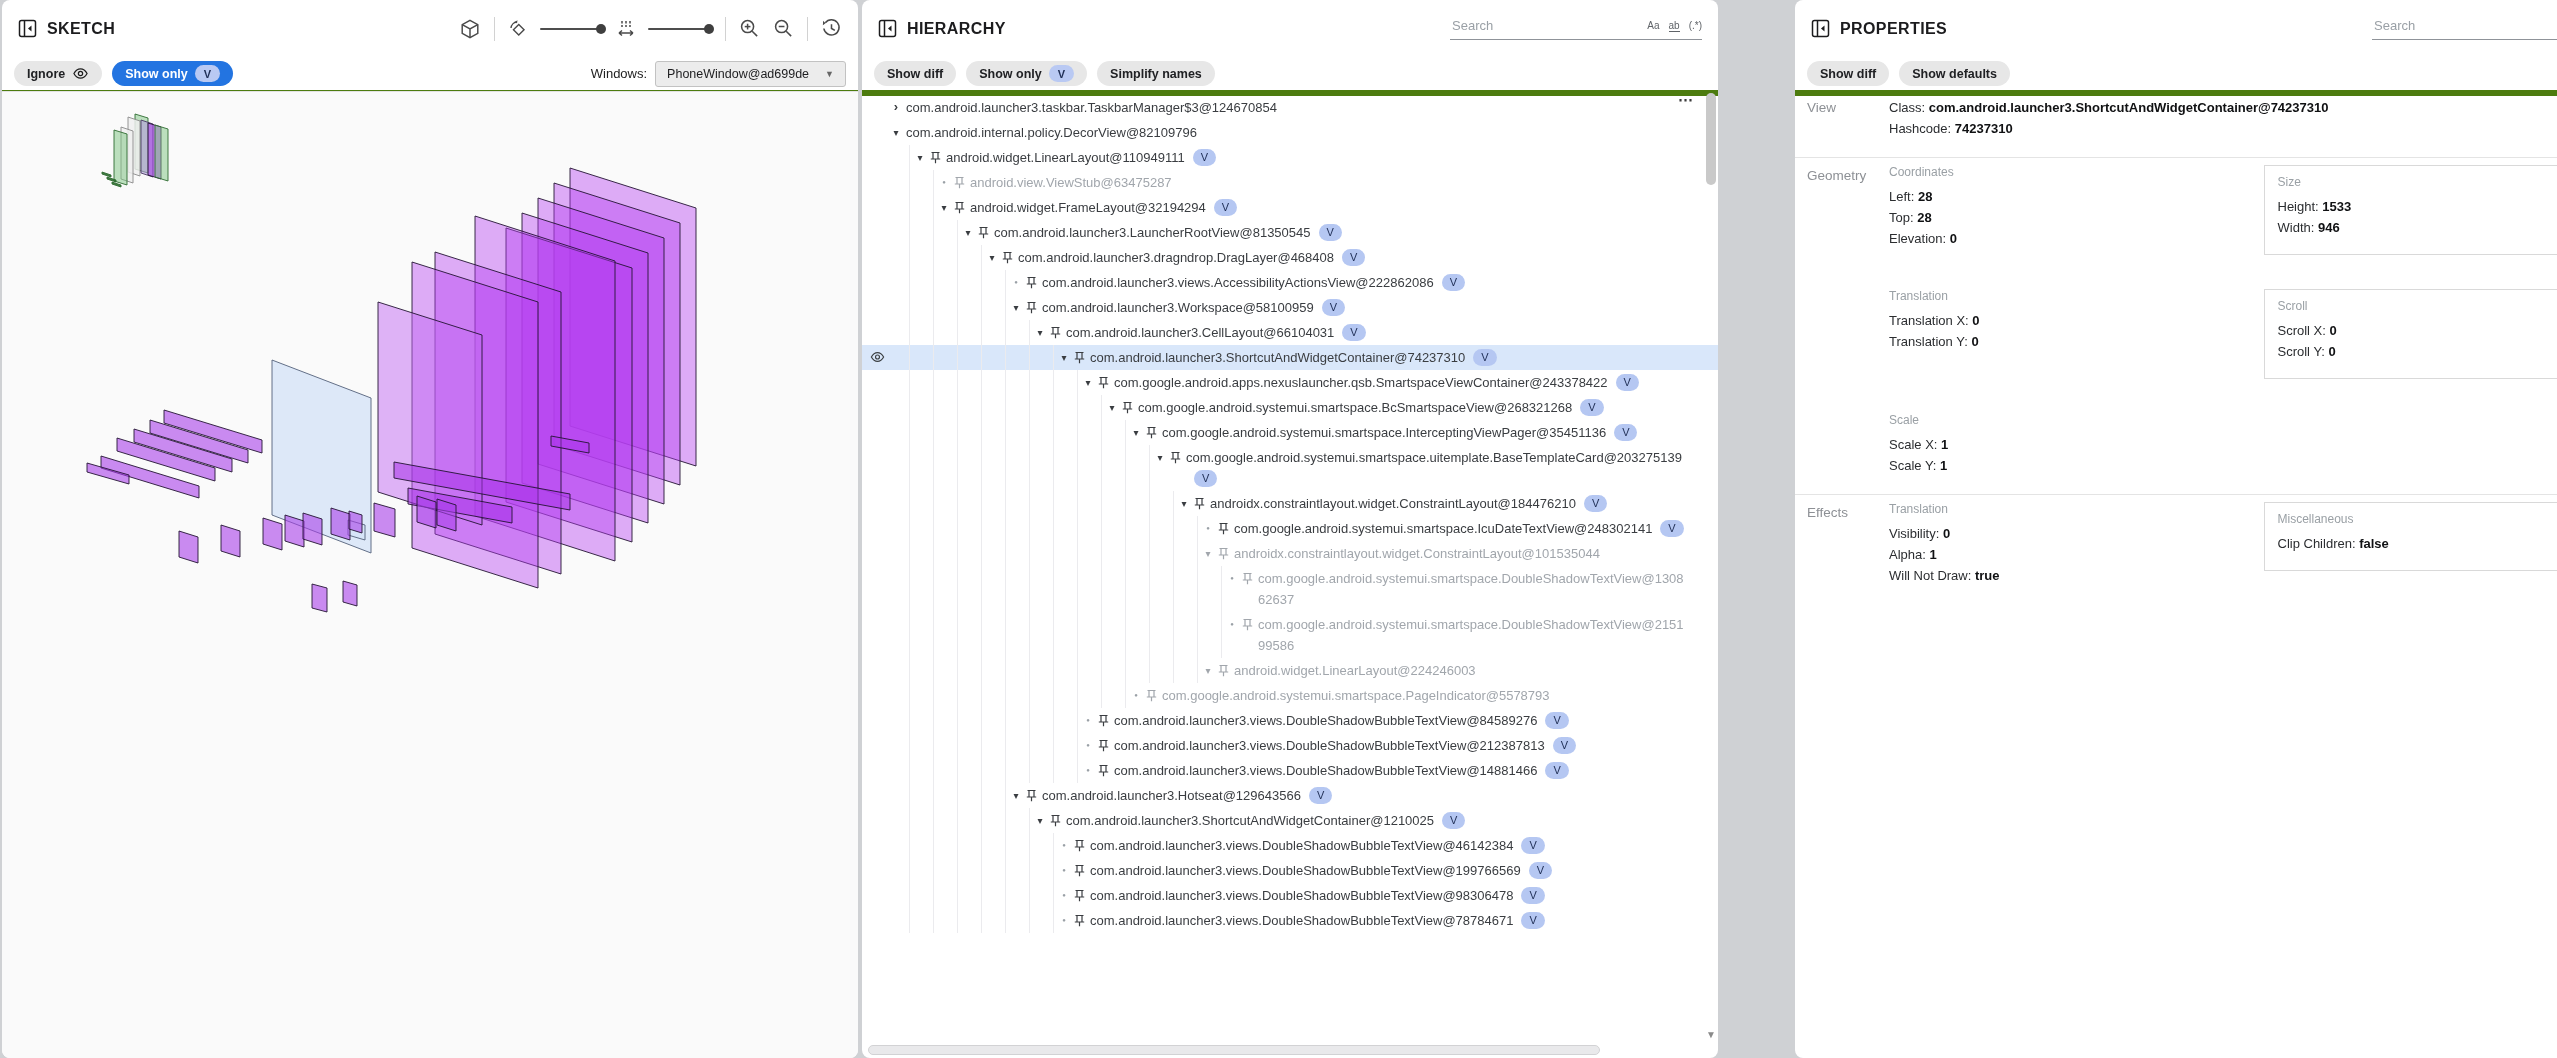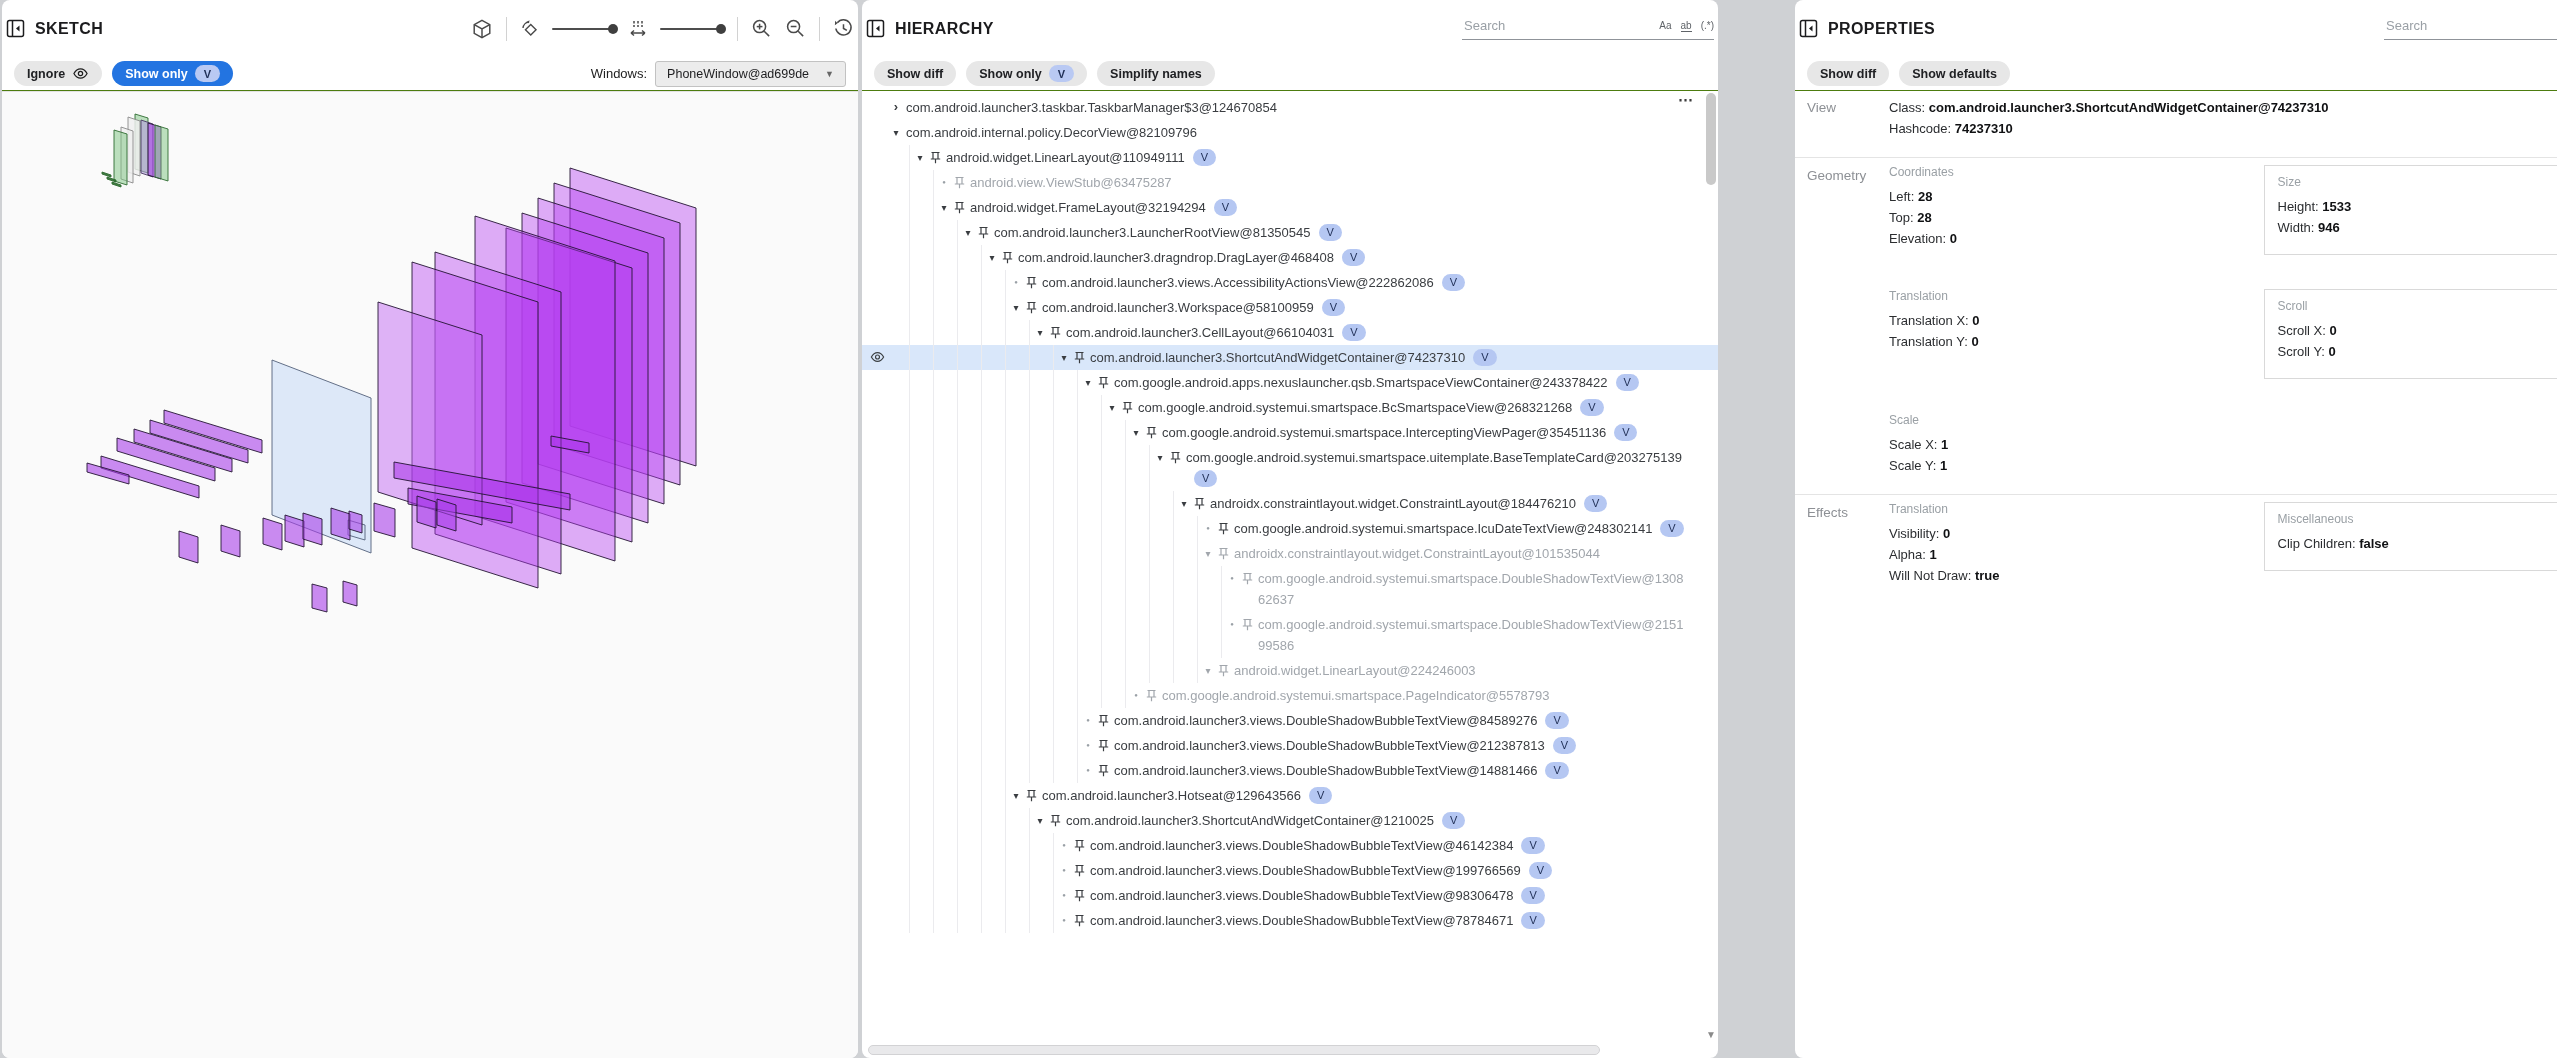--- a/index.html
+++ b/index.html
@@ -6,25 +6,25 @@
   body{
     width:2557px;height:1058px;position:relative;overflow:hidden;
     background:#cfd1d4;font-family:"Liberation Sans",sans-serif;
     -webkit-font-smoothing:antialiased;
   }
   .panel{position:absolute;top:0;bottom:0;background:#fff;border-radius:8px;overflow:hidden;}
   #sketch-panel{left:2px;width:856px;}
   #hierarchy-panel{left:862px;width:856px;}
   #props-panel{left:1795px;width:845px;}
 
-  .phead{height:57px;display:flex;align-items:center;padding:0 4px;gap:10px;}
+  .phead{height:57px;display:flex;align-items:center;padding:0 16px;gap:10px;}
   .ptitle{font-size:16px;font-weight:700;letter-spacing:.4px;color:#1c1c1e;}
   .collapse-ic{color:#1c1c1e;display:flex;}
 
-  .btnrow{height:33px;display:flex;align-items:center;gap:10px;padding:0 12px;border-bottom:1px solid #4d7c0f;}
+  .btnrow{height:33px;display:flex;align-items:center;gap:10px;padding:0 12px;border-bottom:6px solid #4d7c0f;}
   .gbtn{background:#e7e7e7;border:none;border-radius:14px;height:25px;padding:0 13px;
     font-family:inherit;font-size:12.5px;font-weight:700;color:#202124;display:inline-flex;align-items:center;gap:7px;cursor:pointer;}
   .bluebtn{background:#2374e1;color:#fff;}
   .chip{background:#b9c9f3;color:#1f2e55;border-radius:9px;padding:0 9px;height:17px;
     font-size:11px;font-weight:700;display:inline-flex;align-items:center;}
   .eye-glyph{display:inline-flex;color:#1f1f1f;}
 
   .win-wrap{margin-left:auto;display:flex;align-items:center;gap:8px;font-size:13px;color:#222;}
   .win-dd{background:#ececec;border:1px solid #c2c2c2;border-radius:3px;height:24px;padding:0 11px;
     display:inline-flex;align-items:center;gap:16px;font-size:12.5px;color:#1d1d1f;cursor:pointer;}

